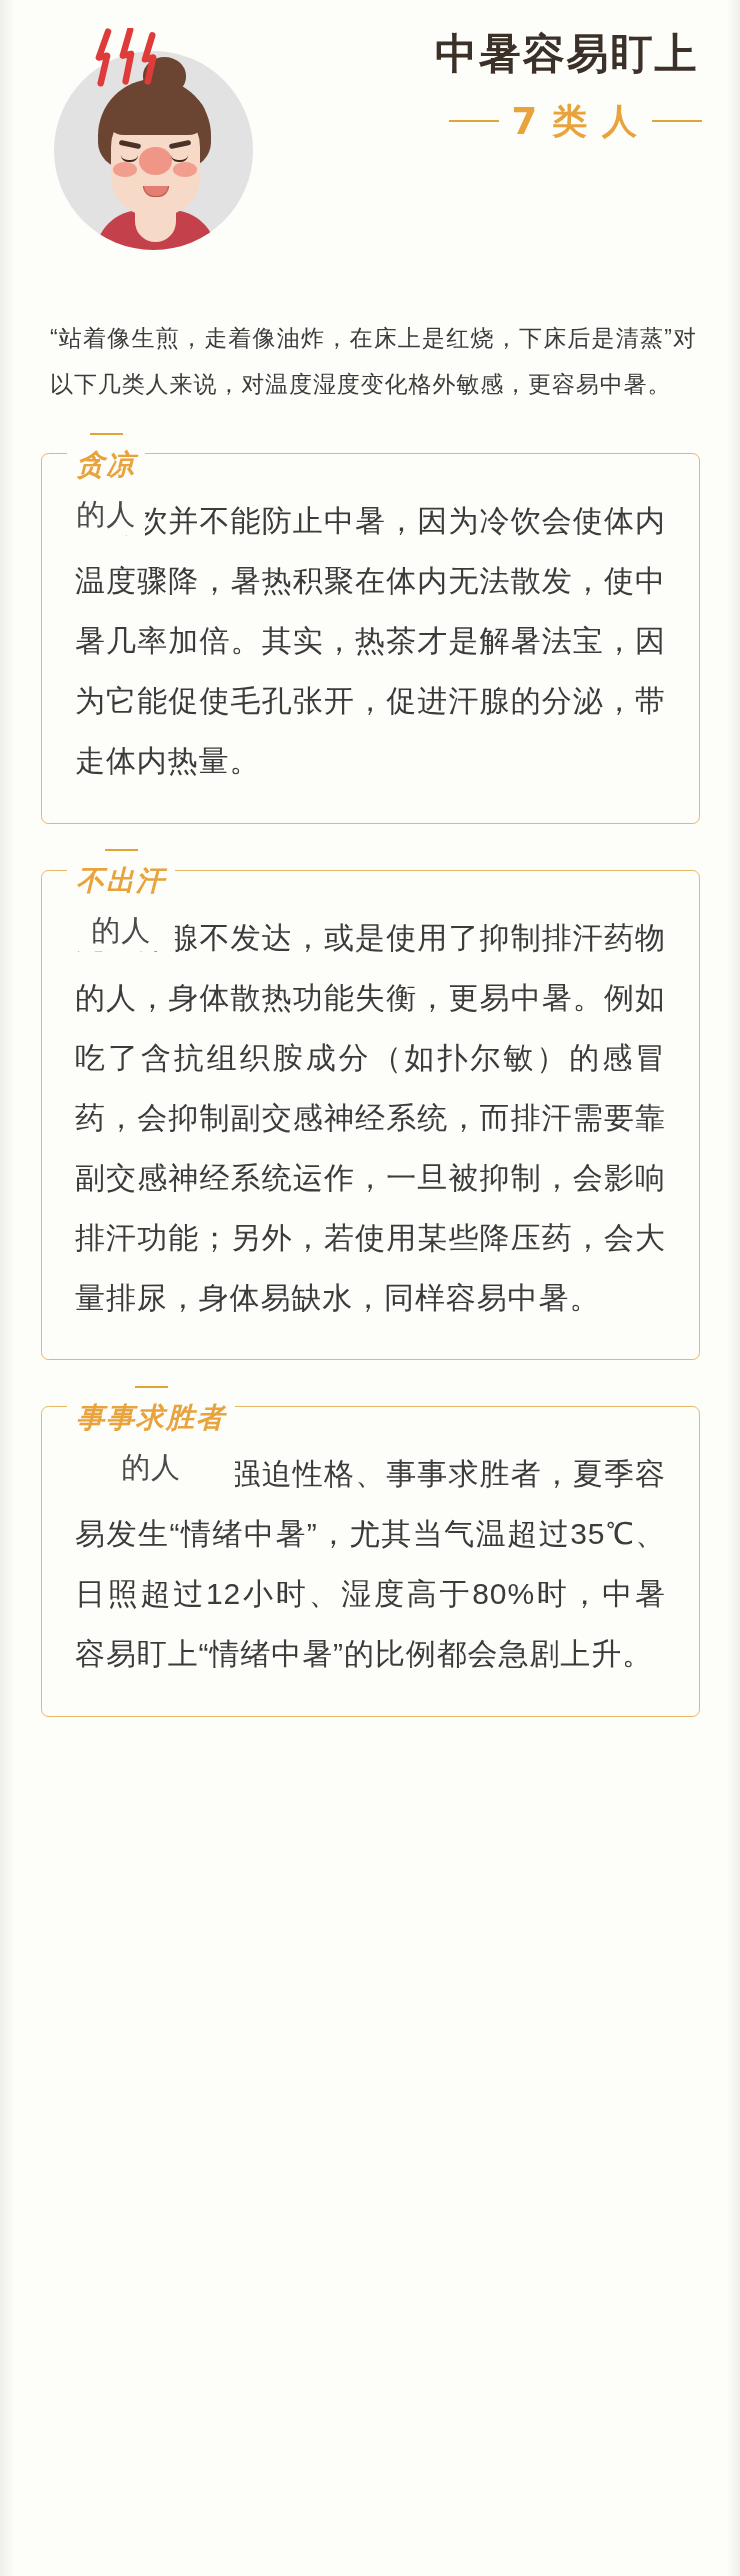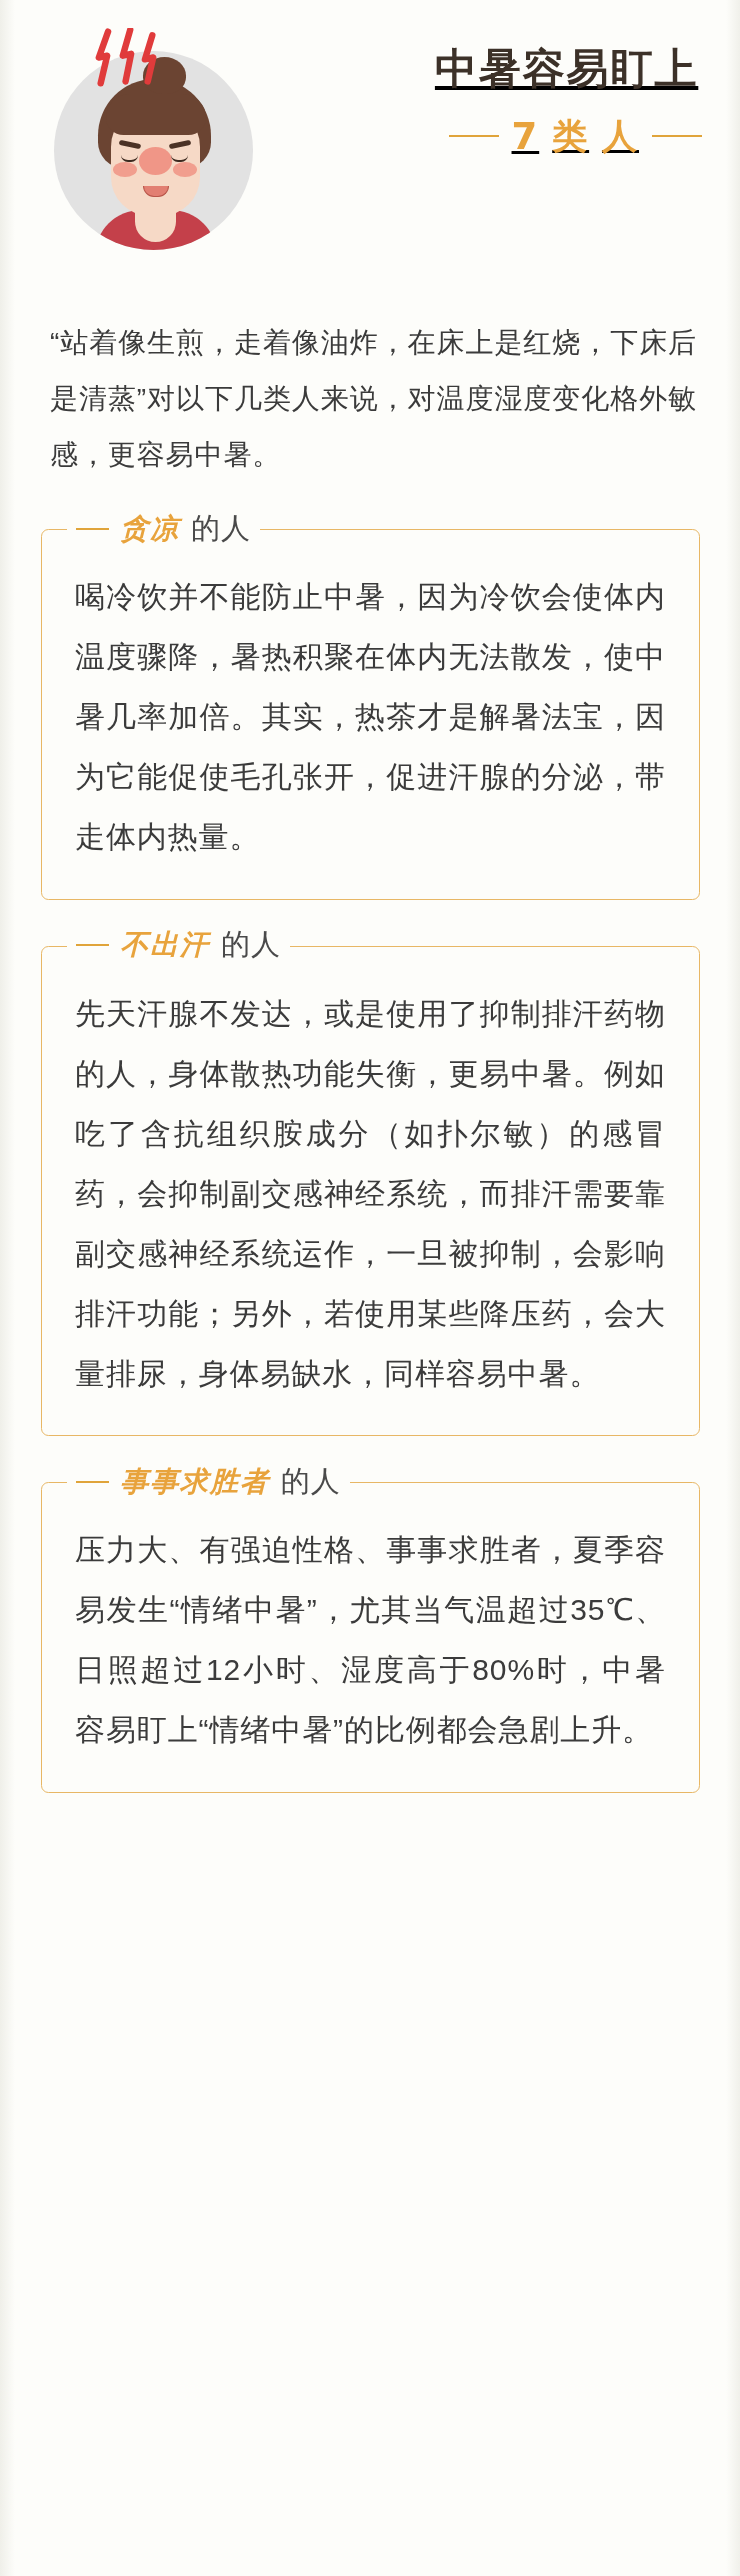--- a/index.html
+++ b/index.html
@@ -169,24 +169,23 @@
   .heat-bolts {
     position: absolute;
     left: 28px; top: 0px;
     width: 89px; height: 59px;
     z-index: 6;
   }
 
   .title-block {
     position: absolute;
     right: 39px;
-    top: 46px;
+    top: 31px;
     width: 407px;
     text-align: right;
-    text-decoration: underline;
   }
   .title-main {
     font-family: "DejaVu Sans", sans-serif;
     font-weight: bold;
     font-size: 42px;
     letter-spacing: 1.9px;
     color: #3c3128;
     line-height: 1.1;
     text-align: right;
     padding-right: 3.7px;
@@ -208,21 +207,21 @@
     font-weight: bold;
     font-size: 35px;
     color: #e8a33c;
     letter-spacing: 1.9px;
   }
   .title-sub-num { font-size: 37px; }
 
   
   .intro {
     padding: 9.3px 44px 0 50px;
-    font-size: 28px;
+    font-size: 23px;
     line-height: 2.0;
     color: #3b3b3b;
     letter-spacing: 0.9px;
     text-align: justify;
   }
 
   
   .section {
     position: relative;
     margin: 46px 41px 0 41px;
@@ -230,20 +229,21 @@
   .section-head {
     position: absolute;
     top: -20.4px;
     left: 26px;
     display: flex;
     align-items: center;
     gap: 11px;
     background: #fdfdfa;
     padding: 0 9.3px;
     z-index: 3;
+    flex-direction: column;
   }
   .head-rule {
     width: 33px;
     height: 1.9px;
     background: #e0a43a;
   }
   .head-keyword {
     font-family: "DejaVu Sans", sans-serif;
     font-weight: bold;
     font-style: italic;

